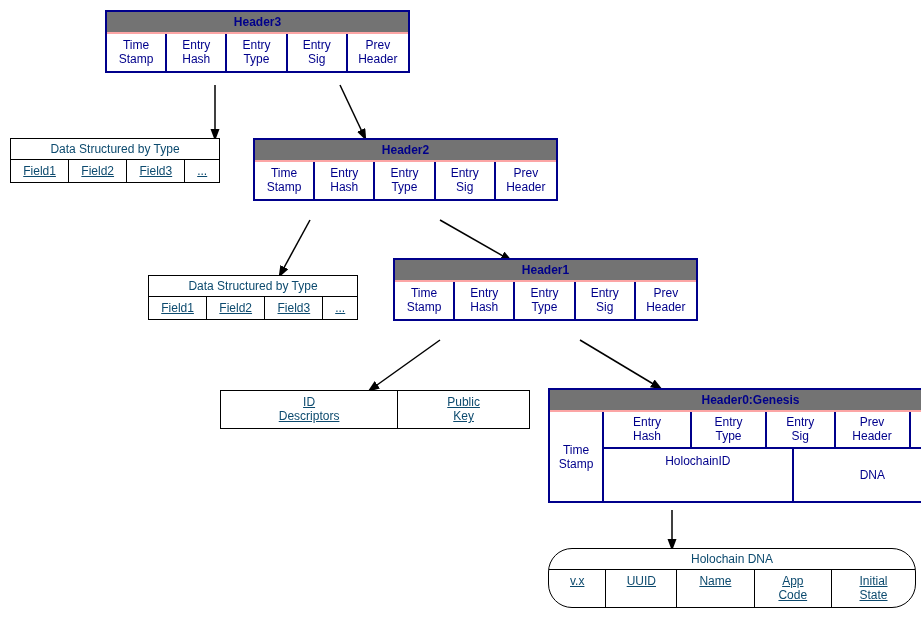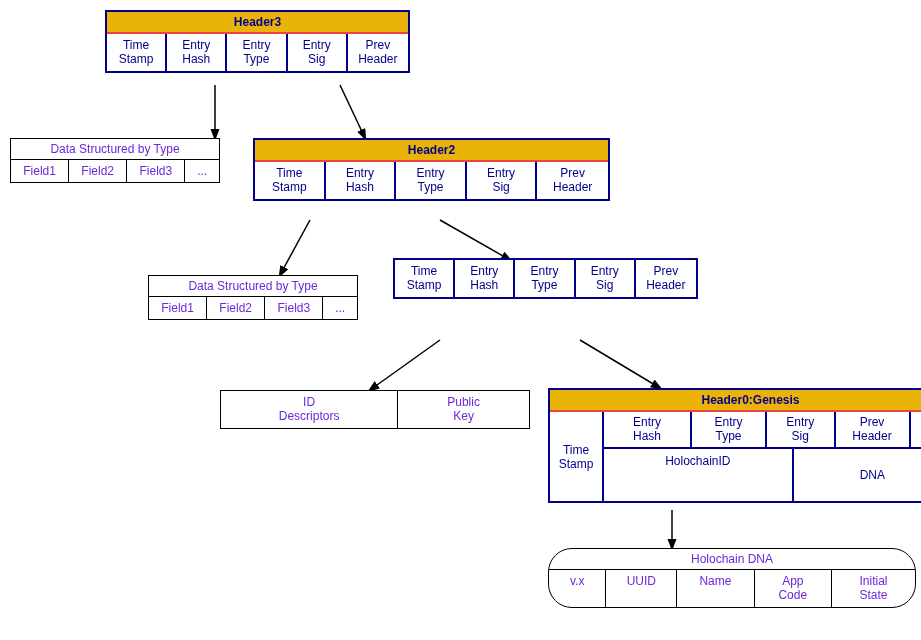--- a/index.html
+++ b/index.html
@@ -20,22 +20,22 @@
       pointer-events: none;
     }
     .blue-box {
       border: 2px solid #00008B;
       background: #fff;
       color: #00008B;
       text-align: center;
       position: absolute;
     }
     .blue-header {
-      background: #eab308;
-      border-bottom: 2px solid #ef4444;
+      background: #737373;
+      border-bottom: 2px solid #fca5a5;
       color: #00008B;
       font-weight: bold;
       text-align: center;
       padding: 3px 6px;
     }
     .blue-cells {
       display: flex;
       border-top: none;
     }
     .blue-cell {
@@ -44,32 +44,33 @@
       text-align: center;
       padding: 4px 5px;
       line-height: 1.2;
     }
     .blue-cell:last-child {
       border-right: none;
     }
     .black-box {
       border: 1.5px solid #000;
       background: #fff;
-      color: #6d28d9;
+      color: #0c4a6e;
       text-align: center;
       position: absolute;
     }
     .black-header {
       border-bottom: 1.5px solid #000;
       padding: 3px 6px;
       font-weight: normal;
       text-align: center;
     }
     .black-cells {
       display: flex;
+      text-decoration: underline;
     }
     .black-cell {
       border-right: 1.5px solid #000;
       text-align: center;
       padding: 4px 5px;
       line-height: 1.2;
     }
     .black-cell:last-child {
       border-right: none;
     }
@@ -123,21 +124,21 @@
 <div class="black-box" style="left:10px; top:138px; width:210px;">
   <div class="black-header">Data Structured by Type</div>
   <div class="black-cells">
     <div class="black-cell" style="flex:1">Field1</div>
     <div class="black-cell" style="flex:1">Field2</div>
     <div class="black-cell" style="flex:1">Field3</div>
     <div class="black-cell" style="flex:0.5">...</div>
   </div>
 </div>
 
-<div class="blue-box" style="left:253px; top:138px; width:357px;">
+<div class="blue-box" style="left:253px; top:138px; width:305px;">
   <div class="blue-header">Header2</div>
   <div class="blue-cells">
     <div class="blue-cell" style="width:20%">Time<br>Stamp</div>
     <div class="blue-cell" style="width:20%">Entry<br>Hash</div>
     <div class="blue-cell" style="width:20%">Entry<br>Type</div>
     <div class="blue-cell" style="width:20%">Entry<br>Sig</div>
     <div class="blue-cell" style="width:20%">Prev<br>Header</div>
   </div>
 </div>
 
@@ -145,20 +146,21 @@
   <div class="black-header">Data Structured by Type</div>
   <div class="black-cells">
     <div class="black-cell" style="flex:1">Field1</div>
     <div class="black-cell" style="flex:1">Field2</div>
     <div class="black-cell" style="flex:1">Field3</div>
     <div class="black-cell" style="flex:0.5">...</div>
   </div>
 </div>
 
 <div class="blue-box" style="left:393px; top:258px; width:305px;">
+  <div class="blue-header">Header1</div>
   <div class="blue-cells">
     <div class="blue-cell" style="width:20%">Time<br>Stamp</div>
     <div class="blue-cell" style="width:20%">Entry<br>Hash</div>
     <div class="blue-cell" style="width:20%">Entry<br>Type</div>
     <div class="blue-cell" style="width:20%">Entry<br>Sig</div>
     <div class="blue-cell" style="width:20%">Prev<br>Header</div>
   </div>
 </div>
 
 <div class="black-box" style="left:220px; top:390px; width:310px;">

